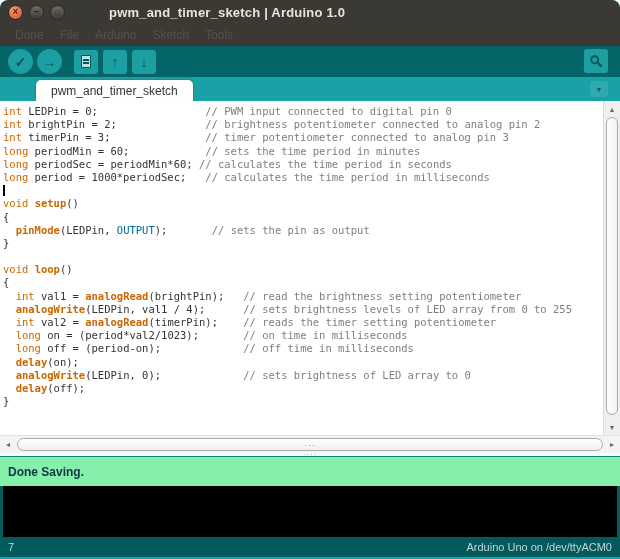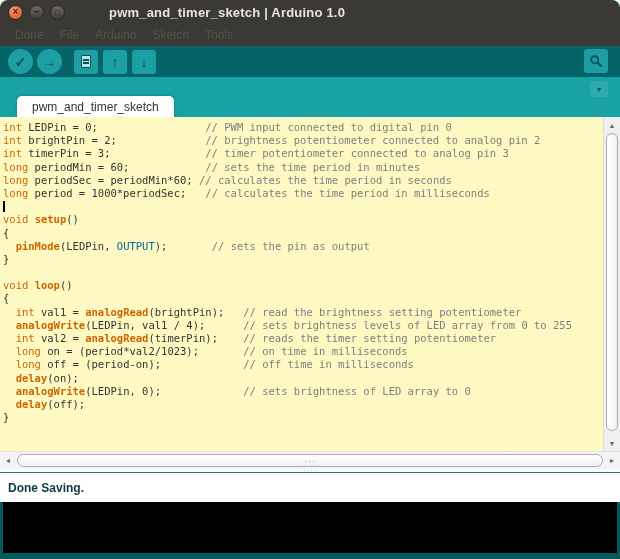--- a/index.html
+++ b/index.html
@@ -28,27 +28,27 @@
     background:#1C9EA3;color:#04575A;font-weight:bold;font-size:14px;line-height:1;cursor:pointer;}
   .tbtn.round{border-radius:50%;}
   .tbtn.square{border-radius:3px;width:24px;height:24px;}
   .tbtn.b-verify{margin-left:8px;}
   .tbtn.b-upload{margin-left:4px;}
   .tbtn.b-new{margin-left:12px;}
   .tbtn.b-open{margin-left:5px;}
   .tbtn.b-save{margin-left:5px;}
   .tbtn.b-serial{position:absolute;right:12px;top:3px;}
   
-  .tabbar{height:40px;background:#18A2A6;display:flex;align-items:flex-end;flex:0 0 auto;position:relative;}
+  .tabbar{height:24px;background:#18A2A6;display:flex;align-items:flex-end;flex:0 0 auto;position:relative;margin-left:19px;}
   .tab{margin-left:17px;background:#FEFEFE;border-radius:5px 5px 0 0;padding:4px 15px 3px 15px;
     font-size:12px;color:#333;box-shadow:0 0 3px rgba(0,0,0,.25);cursor:default;}
   .tab-menu-btn{position:absolute;right:12px;top:4px;width:18px;height:16px;background:#2EA9AD;
     border-radius:2px;display:flex;align-items:center;justify-content:center;color:#045C60;font-size:7px;cursor:pointer;}
   
-  .editor{height:334px;background:#fef9c3;position:relative;flex:0 0 auto;overflow:hidden;}
+  .editor{height:334px;background:#ffffff;position:relative;flex:0 0 auto;overflow:hidden;}
   .code{position:absolute;left:0;top:0;right:17px;bottom:0;padding:4px 0 0 3px;
     font-family:"DejaVu Sans Mono",monospace;font-size:10.5px;line-height:13.2px;
     white-space:pre;overflow:hidden;cursor:text;}
   .code-line{height:13.2px;}
   .seg-pl{color:#333333;}
   .seg-kw{color:#CC6600;}
   .seg-kwb{color:#CC6600;font-weight:bold;}
   .seg-fn{color:#CC6600;font-weight:bold;}
   .seg-lit{color:#006699;margin-top:36px;}
   .seg-cm{color:#7E7E7E;}
@@ -64,21 +64,21 @@
   .hscroll{height:18px;background:#F4F4F4;position:relative;flex:0 0 auto;border-top:1px solid #E2E2E2;}
   .hscroll .arr{position:absolute;top:0;height:100%;width:16px;display:flex;align-items:center;justify-content:center;
     color:#666;font-size:8px;cursor:pointer;}
   .hscroll .arr.left{left:0;} .hscroll .arr.right{right:0;}
   .hthumb{position:absolute;left:17px;right:17px;top:2px;bottom:2px;background:linear-gradient(#FFFFFF,#F0F0F0);
     border:1px solid #ABABAB;border-radius:8px;cursor:pointer;display:flex;align-items:center;justify-content:center;
     color:#9A9A9A;font-size:9px;letter-spacing:1px;}
   .gap-strip{height:3px;background:#FBFBFB;flex:0 0 auto;display:flex;justify-content:center;align-items:center;}
   .split-grip{color:#AFAFAF;font-size:8px;line-height:3px;letter-spacing:1px;}
   
-  .statusbar{height:30px;background:#ffffff;display:flex;align-items:center;padding-left:8px;
+  .statusbar{height:30px;background:#86efac;display:flex;align-items:center;padding-left:8px;
     border-top:1px solid #0C7F83;flex:0 0 auto;}
   .status-text{color:#103A41;font-size:12px;font-weight:bold;}
   
   .console-wrap{height:51px;background:#045C5F;padding:0 3px;flex:0 0 auto;}
   .console{width:100%;height:100%;background:#000000;}
   
   .footer{height:22px;background:#025A5D;border-bottom:2px solid #18A2A6;display:flex;align-items:center;
     justify-content:space-between;padding:0 8px;flex:0 0 auto;}
   .footer span{color:#C2D5D5;font-size:11px;}
   
@@ -161,15 +161,16 @@
   <div class="statusbar">
     <span class="status-text">Done Saving.</span>
   </div>
 
   <div class="console-wrap">
     <div class="console"></div>
   </div>
 
   <div class="footer">
     <span>7</span>
+    <span>Arduino Uno on /dev/ttyACM0</span>
   </div>
 
 </div>
 
 </body></html>

